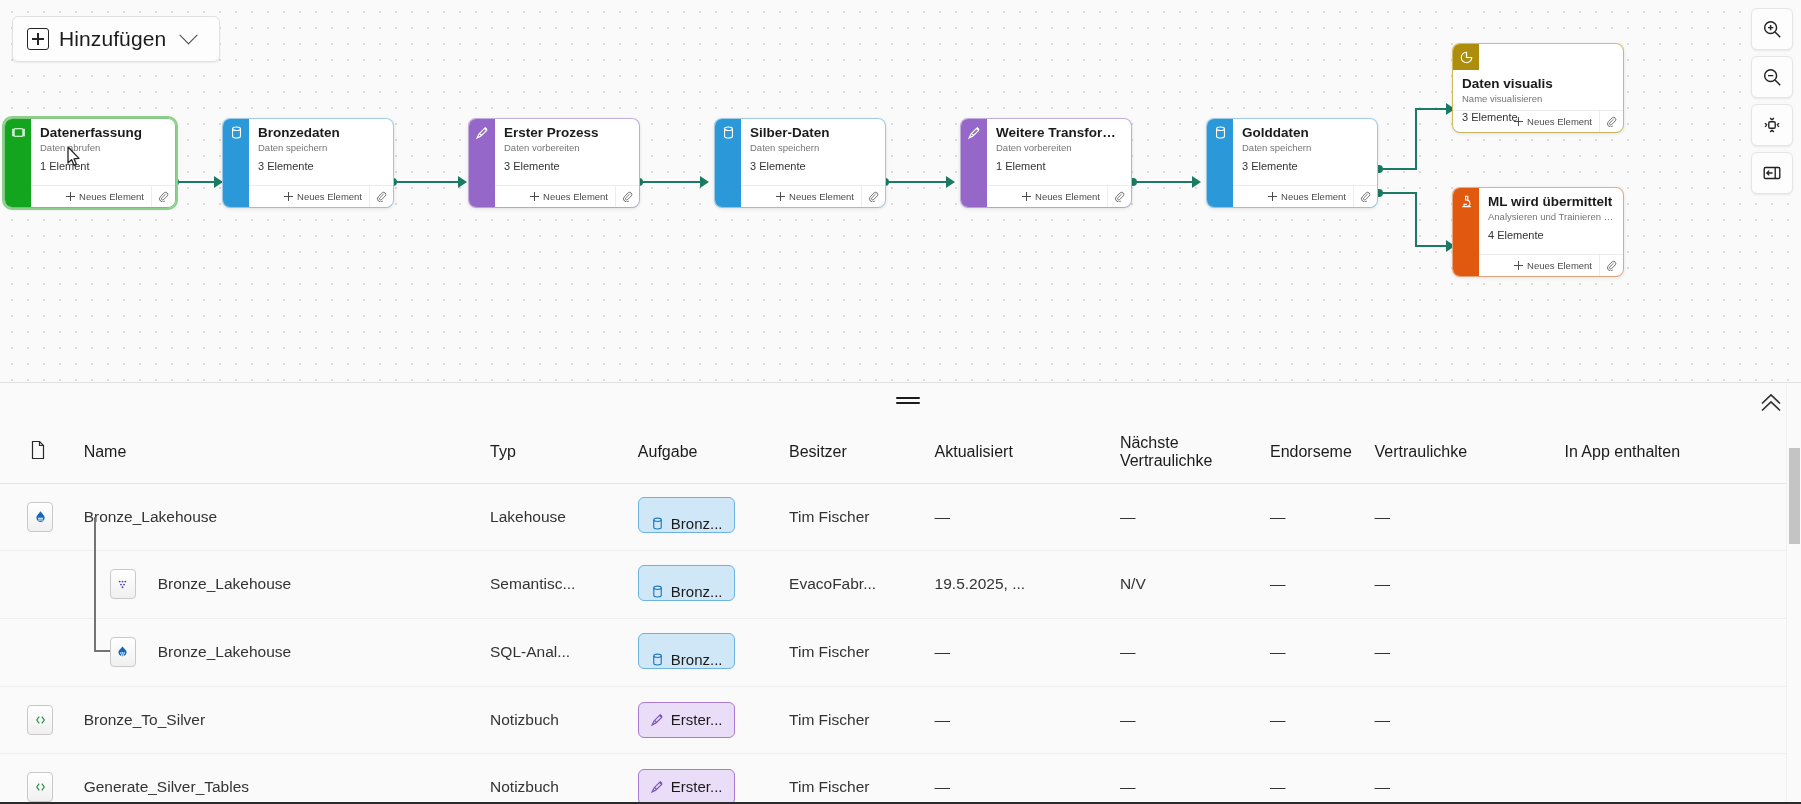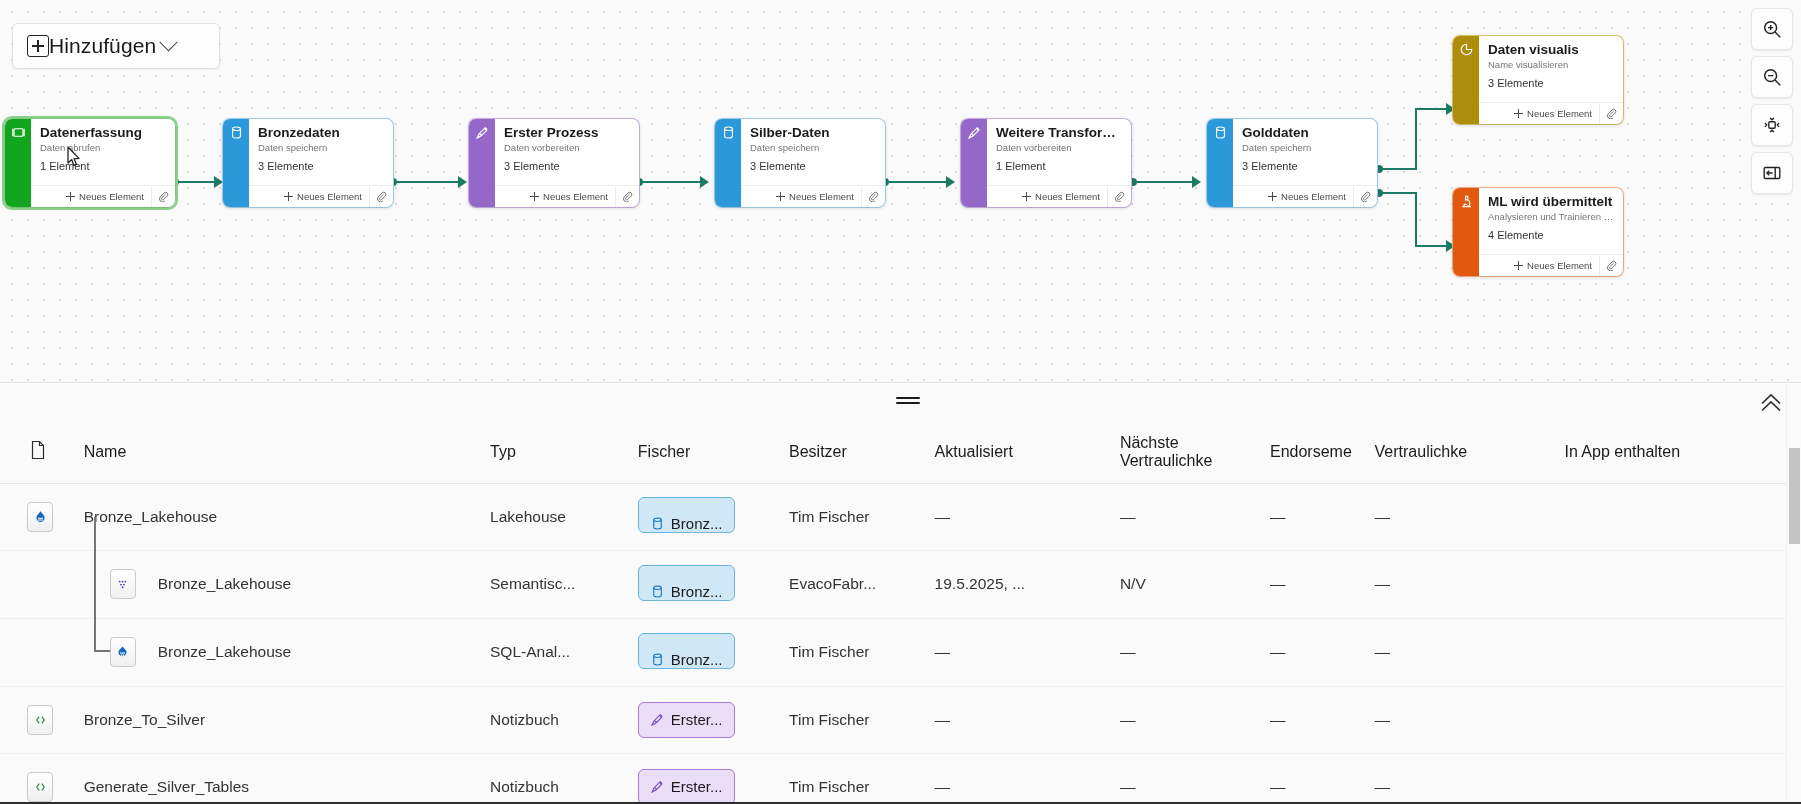--- a/index.html
+++ b/index.html
@@ -20,24 +20,24 @@
     background-position: 4px 4px;
     overflow: hidden;
   }
   .canvas-bottom-border {
     position: absolute; left: 0; top: 382px; width: 1801px; height: 1px;
     background: #e1e1e1;
   }
 
   
   .add-btn {
-    position: absolute; left: 12px; top: 23px;
+    position: absolute; left: 12px; top: 16px;
     height: 46px; min-width: 208px;
     background: #fdfdfd; border: 1px solid #e0e0e0; border-radius: 6px;
-    display: flex; align-items: center; padding: 0 14px;
+    display: flex; align-items: center; gap: 10px; padding: 0 14px;
     box-shadow: 0 1px 2px rgba(0,0,0,0.06);
     cursor: pointer;
   }
   .add-btn .plus-box {
     width: 22px; height: 22px; border: 1.6px solid #242424; border-radius: 3px;
     position: relative; flex: 0 0 auto;
   }
   .add-btn .plus-box::before, .add-btn .plus-box::after {
     content: ""; position: absolute; background: #242424;
   }
@@ -401,21 +401,21 @@
           </div>
           <div class="node-clip">
             <svg viewBox="0 0 16 16" fill="none" stroke="#555" stroke-width="1.2">
                 <path d="M11 4.5 5.6 9.9a1.8 1.8 0 1 0 2.6 2.6l5.3-5.4a3.2 3.2 0 0 0-4.5-4.5L3.4 8.2a4.6 4.6 0 0 0 6.5 6.5"></path>
               </svg>
           </div>
         </div>
       </div>
     </div>
 
-    <div class="node c-gold" style="left:1453px; top:36px;">
+    <div class="node c-gold" style="left:1453px; top:44px;flex-direction:column;">
       <div class="node-stripe">
         <svg viewBox="0 0 16 16" fill="none" stroke="#fff" stroke-width="1.2">
           <path d="M8 2.4a5.6 5.6 0 1 0 5.6 5.6H8z"></path>
             <path d="M8 2.4V8"></path>
         </svg>
       </div>
       <div class="node-body">
         <div class="node-title">Daten visualis</div>
         <div class="node-sub">Name visualisieren</div>
         <div class="node-count">3 Elemente</div>
@@ -524,21 +524,21 @@
       <thead>
         <tr>
           <th style="padding-left:30px;">
             <svg class="file-ico" viewBox="0 0 16 20" fill="none" stroke="#2a2a2a" stroke-width="1.2">
               <path d="M2.5 1.5h7l4 4v13h-11z"></path>
                 <path d="M9.5 1.5v4h4"></path>
             </svg>
           </th>
           <th style="padding-left:12px;">Name</th>
           <th>Typ</th>
-          <th>Fischer</th>
+          <th>Aufgabe</th>
           <th>Besitzer</th>
           <th>Aktualisiert</th>
           <th class="center-h">Nächste Vertraulichke</th>
           <th>Endorseme</th>
           <th>Vertraulichke</th>
           <th class="center-h" style="padding-right:60px;">In App enthalten</th>
         </tr>
       </thead>
       <tbody>
 

